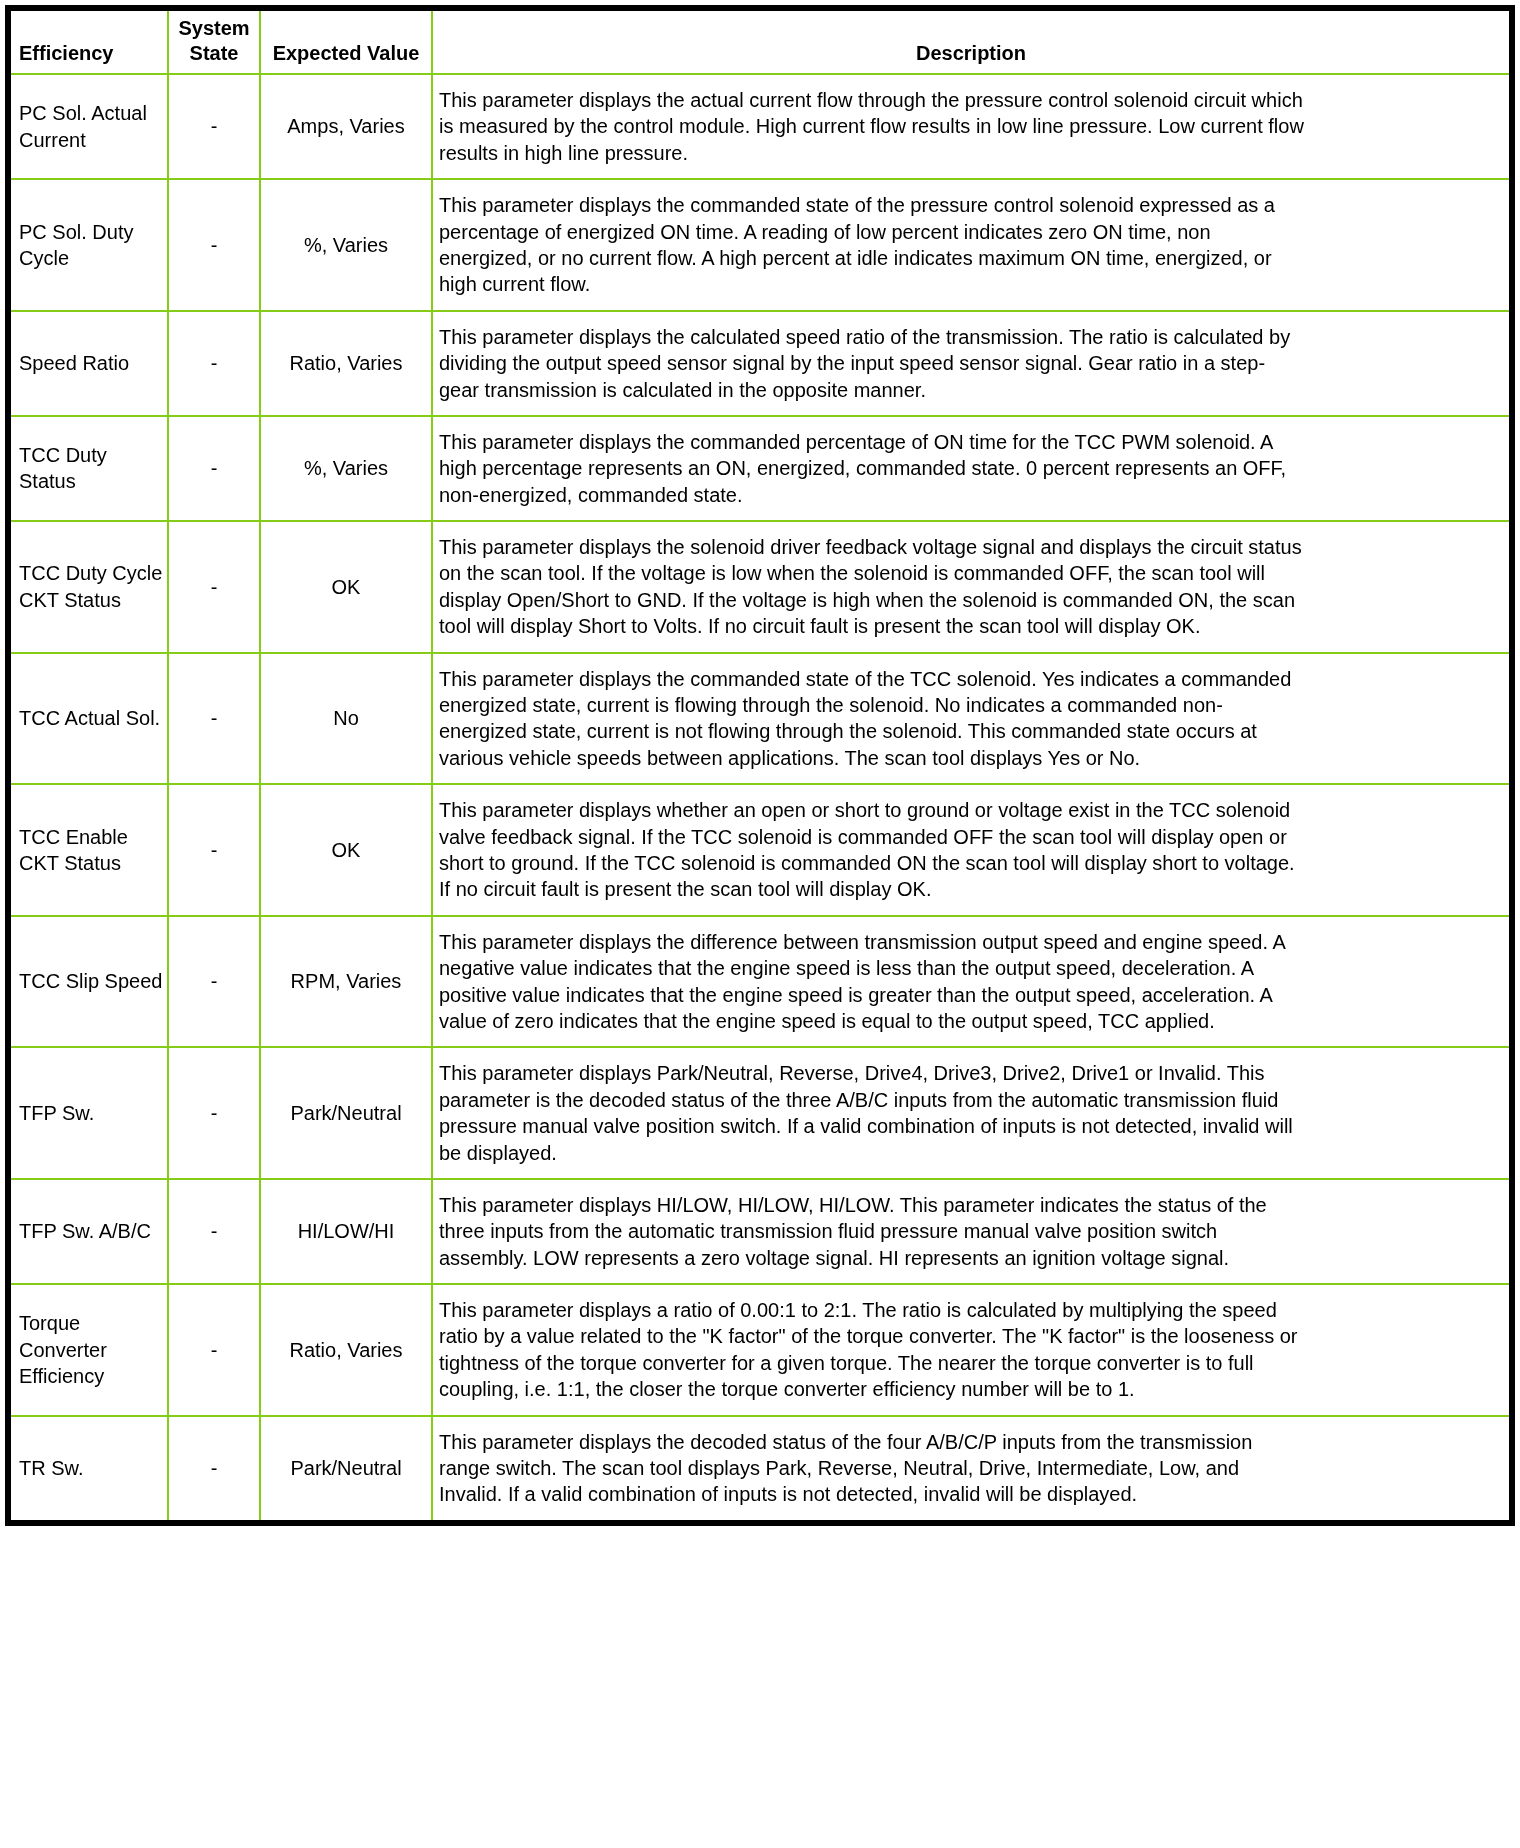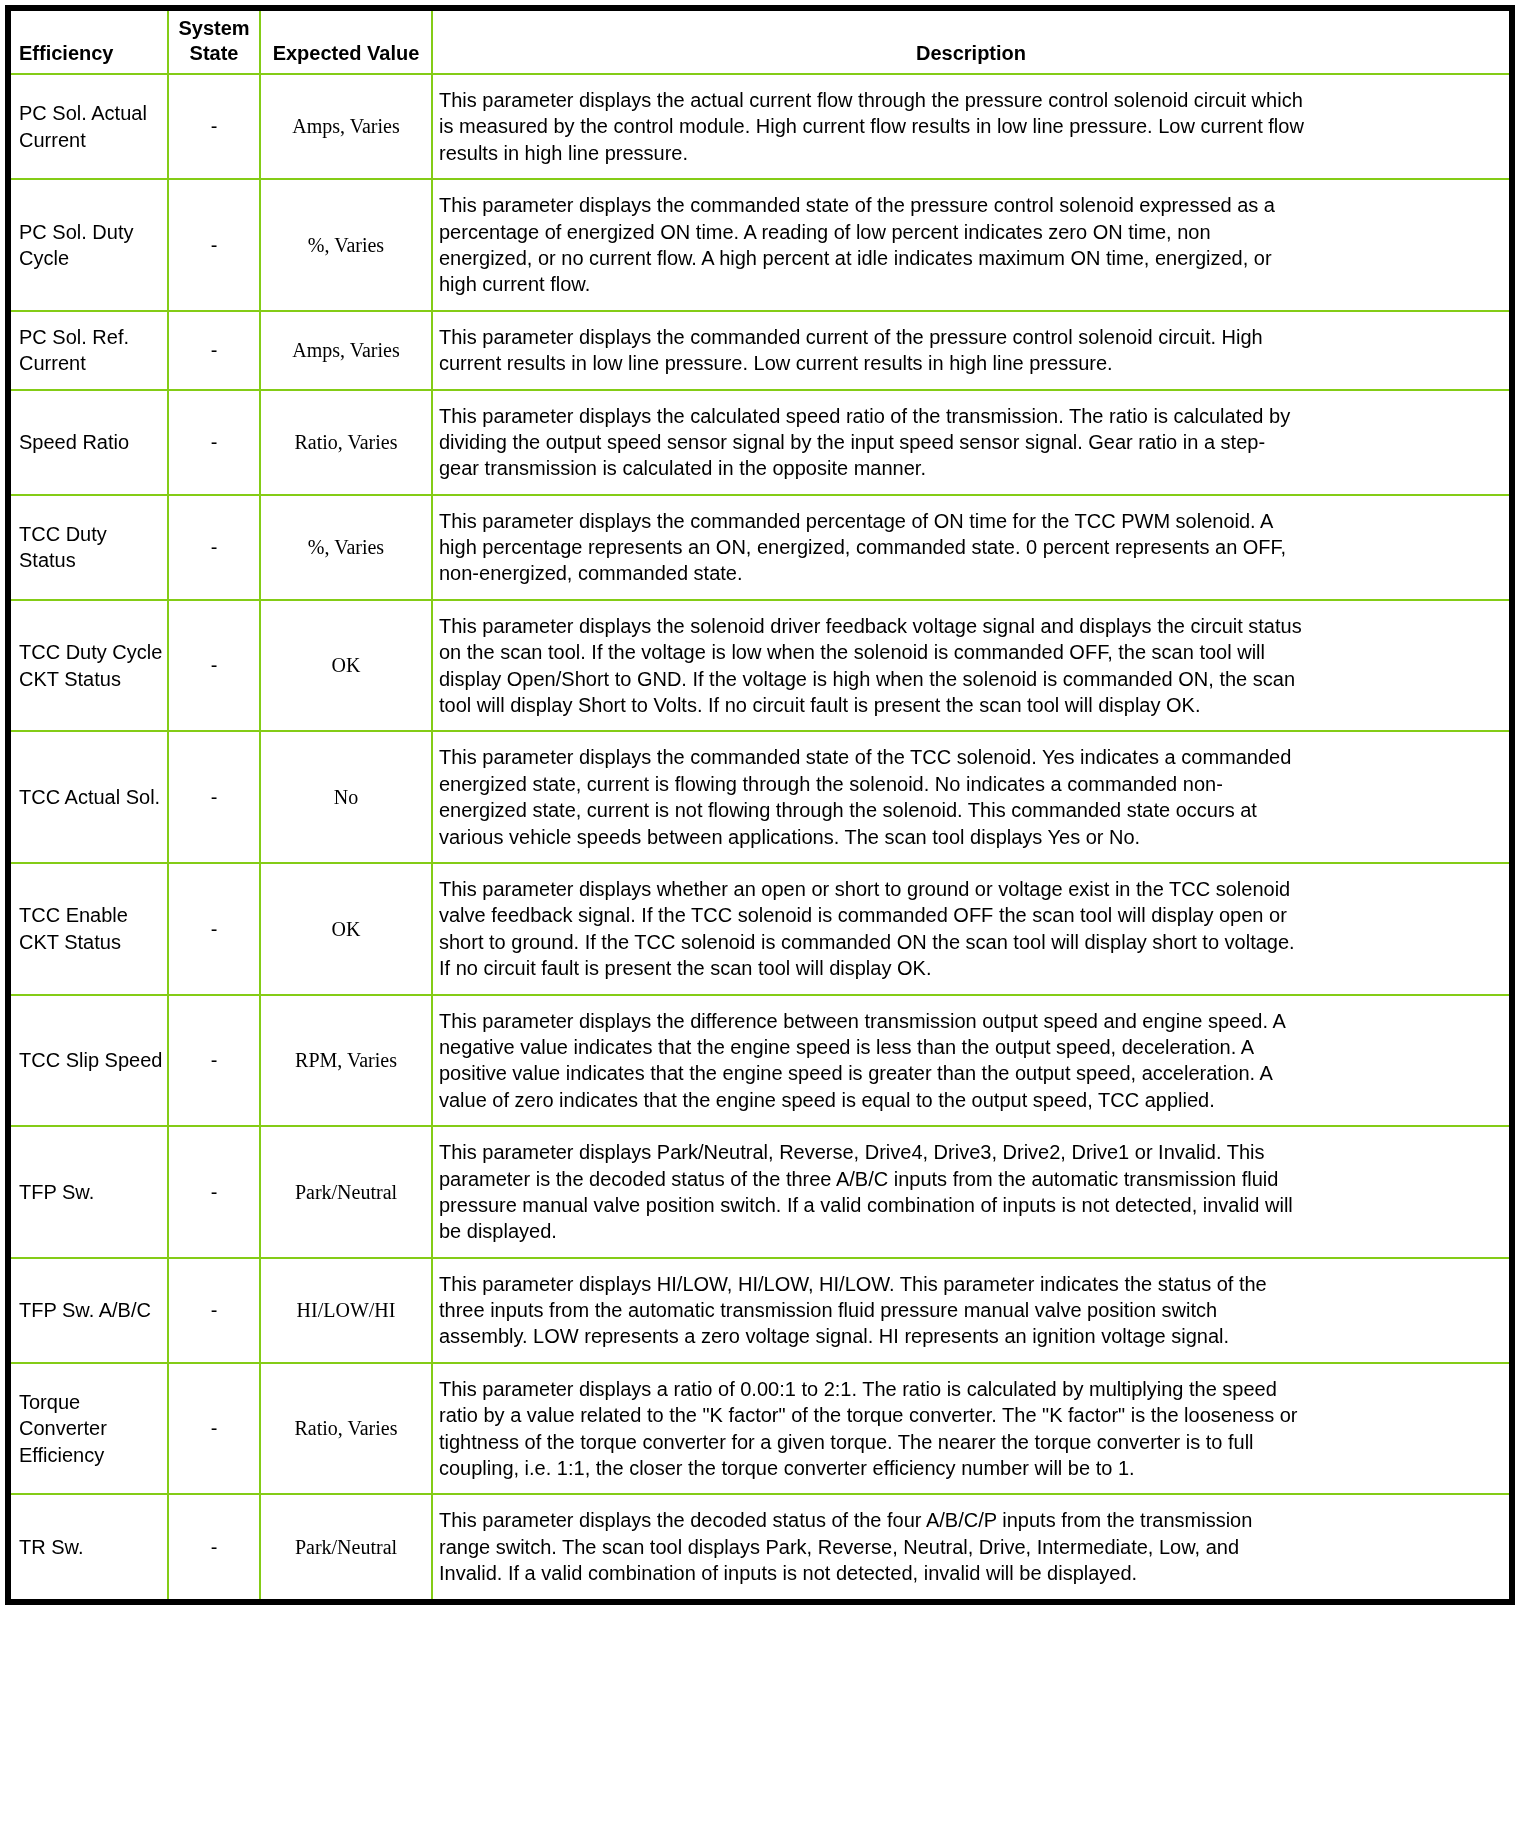--- a/index.html
+++ b/index.html
@@ -52,21 +52,20 @@
     padding-left: 8px;
     padding-right: 4px;
   }
   .param-table td.c-state {
     text-align: center;
   }
   .param-table td.c-expected {
     text-align: center;
     padding-left: 4px;
     padding-right: 4px;
-    font-family: Liberation Serif, serif;
   }
   .param-table td.c-desc {
     text-align: left;
     padding-right: 205px;
   }
 </style>
 </head>
 <body>
 
 <div class="page">
@@ -90,26 +89,20 @@
         <td class="c-param">PC Sol. Actual Current</td>
         <td class="c-state">-</td>
         <td class="c-expected">Amps, Varies</td>
         <td class="c-desc">This parameter displays the actual current flow through the pressure control solenoid circuit which is measured by the control module. High current flow results in low line pressure. Low current flow results in high line pressure.</td>
       </tr>
       <tr>
         <td class="c-param">PC Sol. Duty Cycle</td>
         <td class="c-state">-</td>
         <td class="c-expected">%, Varies</td>
         <td class="c-desc">This parameter displays the commanded state of the pressure control solenoid expressed as a percentage of energized ON time. A reading of low percent indicates zero ON time, non energized, or no current flow. A high percent at idle indicates maximum ON time, energized, or high current flow.</td>
-      </tr>
-      <tr>
-        <td class="c-param">PC Sol. Ref. Current</td>
-        <td class="c-state">-</td>
-        <td class="c-expected">Amps, Varies</td>
-        <td class="c-desc">This parameter displays the commanded current of the pressure control solenoid circuit. High current results in low line pressure. Low current results in high line pressure.</td>
       </tr>
       <tr>
         <td class="c-param">Speed Ratio</td>
         <td class="c-state">-</td>
         <td class="c-expected">Ratio, Varies</td>
         <td class="c-desc">This parameter displays the calculated speed ratio of the transmission. The ratio is calculated by dividing the output speed sensor signal by the input speed sensor signal. Gear ratio in a step-gear transmission is calculated in the opposite manner.</td>
       </tr>
       <tr>
         <td class="c-param">TCC Duty Status</td>
         <td class="c-state">-</td>

